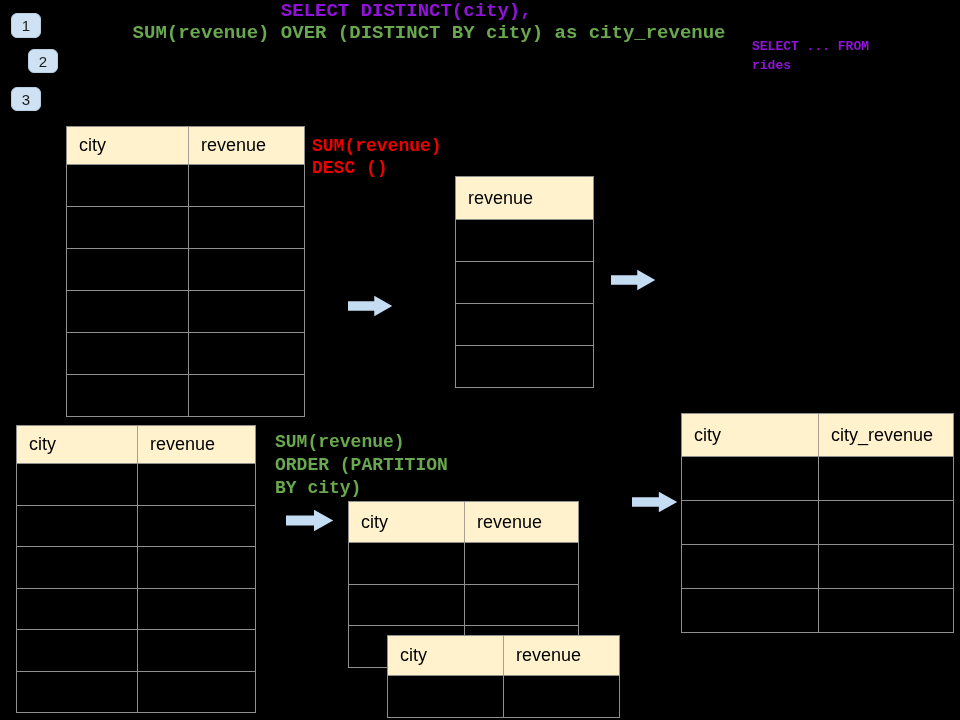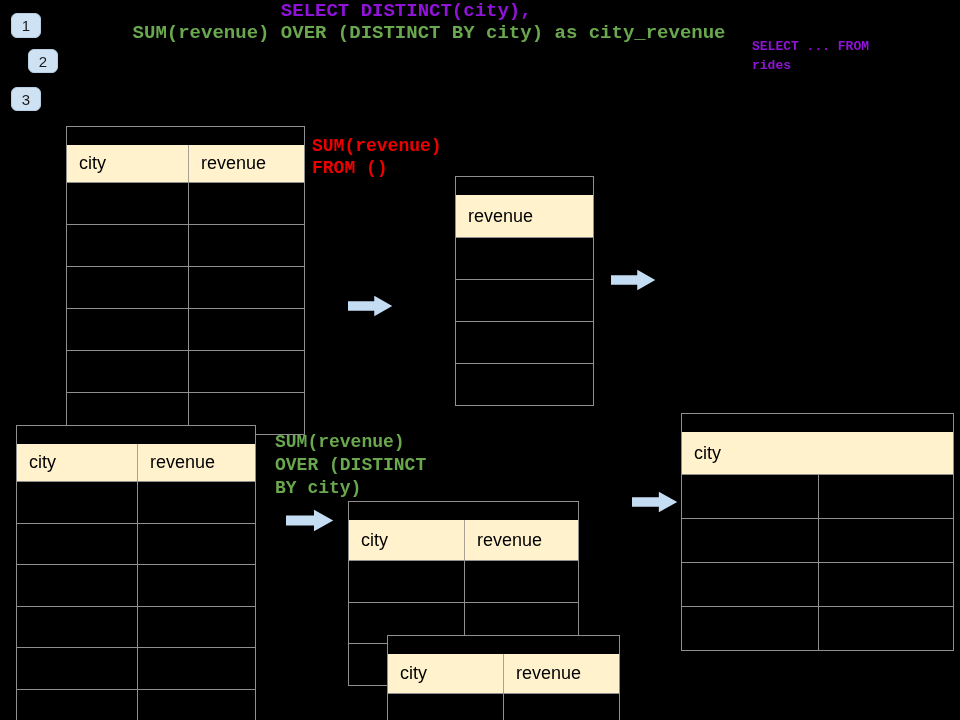--- a/index.html
+++ b/index.html
@@ -21,21 +21,21 @@
   .c-purple{color:var(--purple,#9013d8);}
   .c-red{color:var(--red,#ee0000);}
   .c-green{color:var(--green,#6aa84f);}
   #sql-main{left:87px;top:0;font-size:19px;line-height:22px;text-align:center;}
   #sql-side{left:752px;top:37px;font-size:13px;line-height:19px;}
   #label-total{left:312px;top:135px;font-size:18px;line-height:22px;}
   #label-partition{left:275px;top:431px;font-size:18px;line-height:23px;}
 
   
   .tbl{position:absolute;background:#000;border:1px solid var(--table-border,#8f8f8f);box-sizing:content-box;}
-  .thead{display:grid;background:var(--header-bg,#fff2cc);border-bottom:1px solid var(--table-border,#8f8f8f);margin-top:18px;}
+  .thead{display:grid;background:var(--header-bg,#fff2cc);border-bottom:1px solid var(--table-border,#8f8f8f);}
   .th{display:flex;align-items:center;padding-left:12px;box-sizing:border-box;
       font:18px "Liberation Sans",sans-serif;color:#000;}
   .th + .th{border-left:1px solid #a8a092;}
   .trow{display:grid;}
   .trow + .trow{border-top:1px solid var(--table-border,#8f8f8f);}
   .td + .td{border-left:1px solid var(--table-border,#8f8f8f);}
 
   #tbl-rides-top{left:66px;top:126px;width:237px;}
   #tbl-rides-top .thead,#tbl-rides-top .trow{grid-template-columns:121px 1fr;}
   #tbl-rides-top .thead{height:37px;}
@@ -78,22 +78,22 @@
 <body>
 
 <div class="canvas">
 
   <div class="badge" id="badge-1">1</div>
   <div class="badge" id="badge-2">2</div>
   <div class="badge" id="badge-3">3</div>
 
   <div class="code" id="sql-main"><div class="c-purple">SELECT DISTINCT(city),</div><div class="c-green">    SUM(revenue) OVER (DISTINCT BY city) as city_revenue</div></div>
   <div class="code" id="sql-side"><div class="c-purple">SELECT ... FROM</div><div class="c-purple">rides</div></div>
-  <div class="code" id="label-total"><div class="c-red">SUM(revenue)</div><div class="c-red">FROM ()</div></div>
-  <div class="code" id="label-partition"><div class="c-green">SUM(revenue)</div><div class="c-green">OVER (DISTINCT</div><div class="c-green">BY city)</div></div>
+  <div class="code" id="label-total"><div class="c-red">SUM(revenue)</div><div class="c-red">DESC ()</div></div>
+  <div class="code" id="label-partition"><div class="c-green">SUM(revenue)</div><div class="c-green">ORDER (PARTITION</div><div class="c-green">BY city)</div></div>
 
   <div class="tbl" id="tbl-rides-top">
       <div class="thead">
         <div class="th">city</div>
         <div class="th">revenue</div>
       </div>
       <div class="trow">
         <div class="td"></div>
         <div class="td"></div>
       </div>
@@ -189,20 +189,21 @@
         <div class="th">revenue</div>
       </div>
       <div class="trow">
         <div class="td"></div>
         <div class="td"></div>
       </div>
     </div>
   <div class="tbl" id="tbl-city-revenue">
       <div class="thead">
         <div class="th">city</div>
+        <div class="th">city_revenue</div>
       </div>
       <div class="trow">
         <div class="td"></div>
         <div class="td"></div>
       </div>
       <div class="trow">
         <div class="td"></div>
         <div class="td"></div>
       </div>
       <div class="trow">

